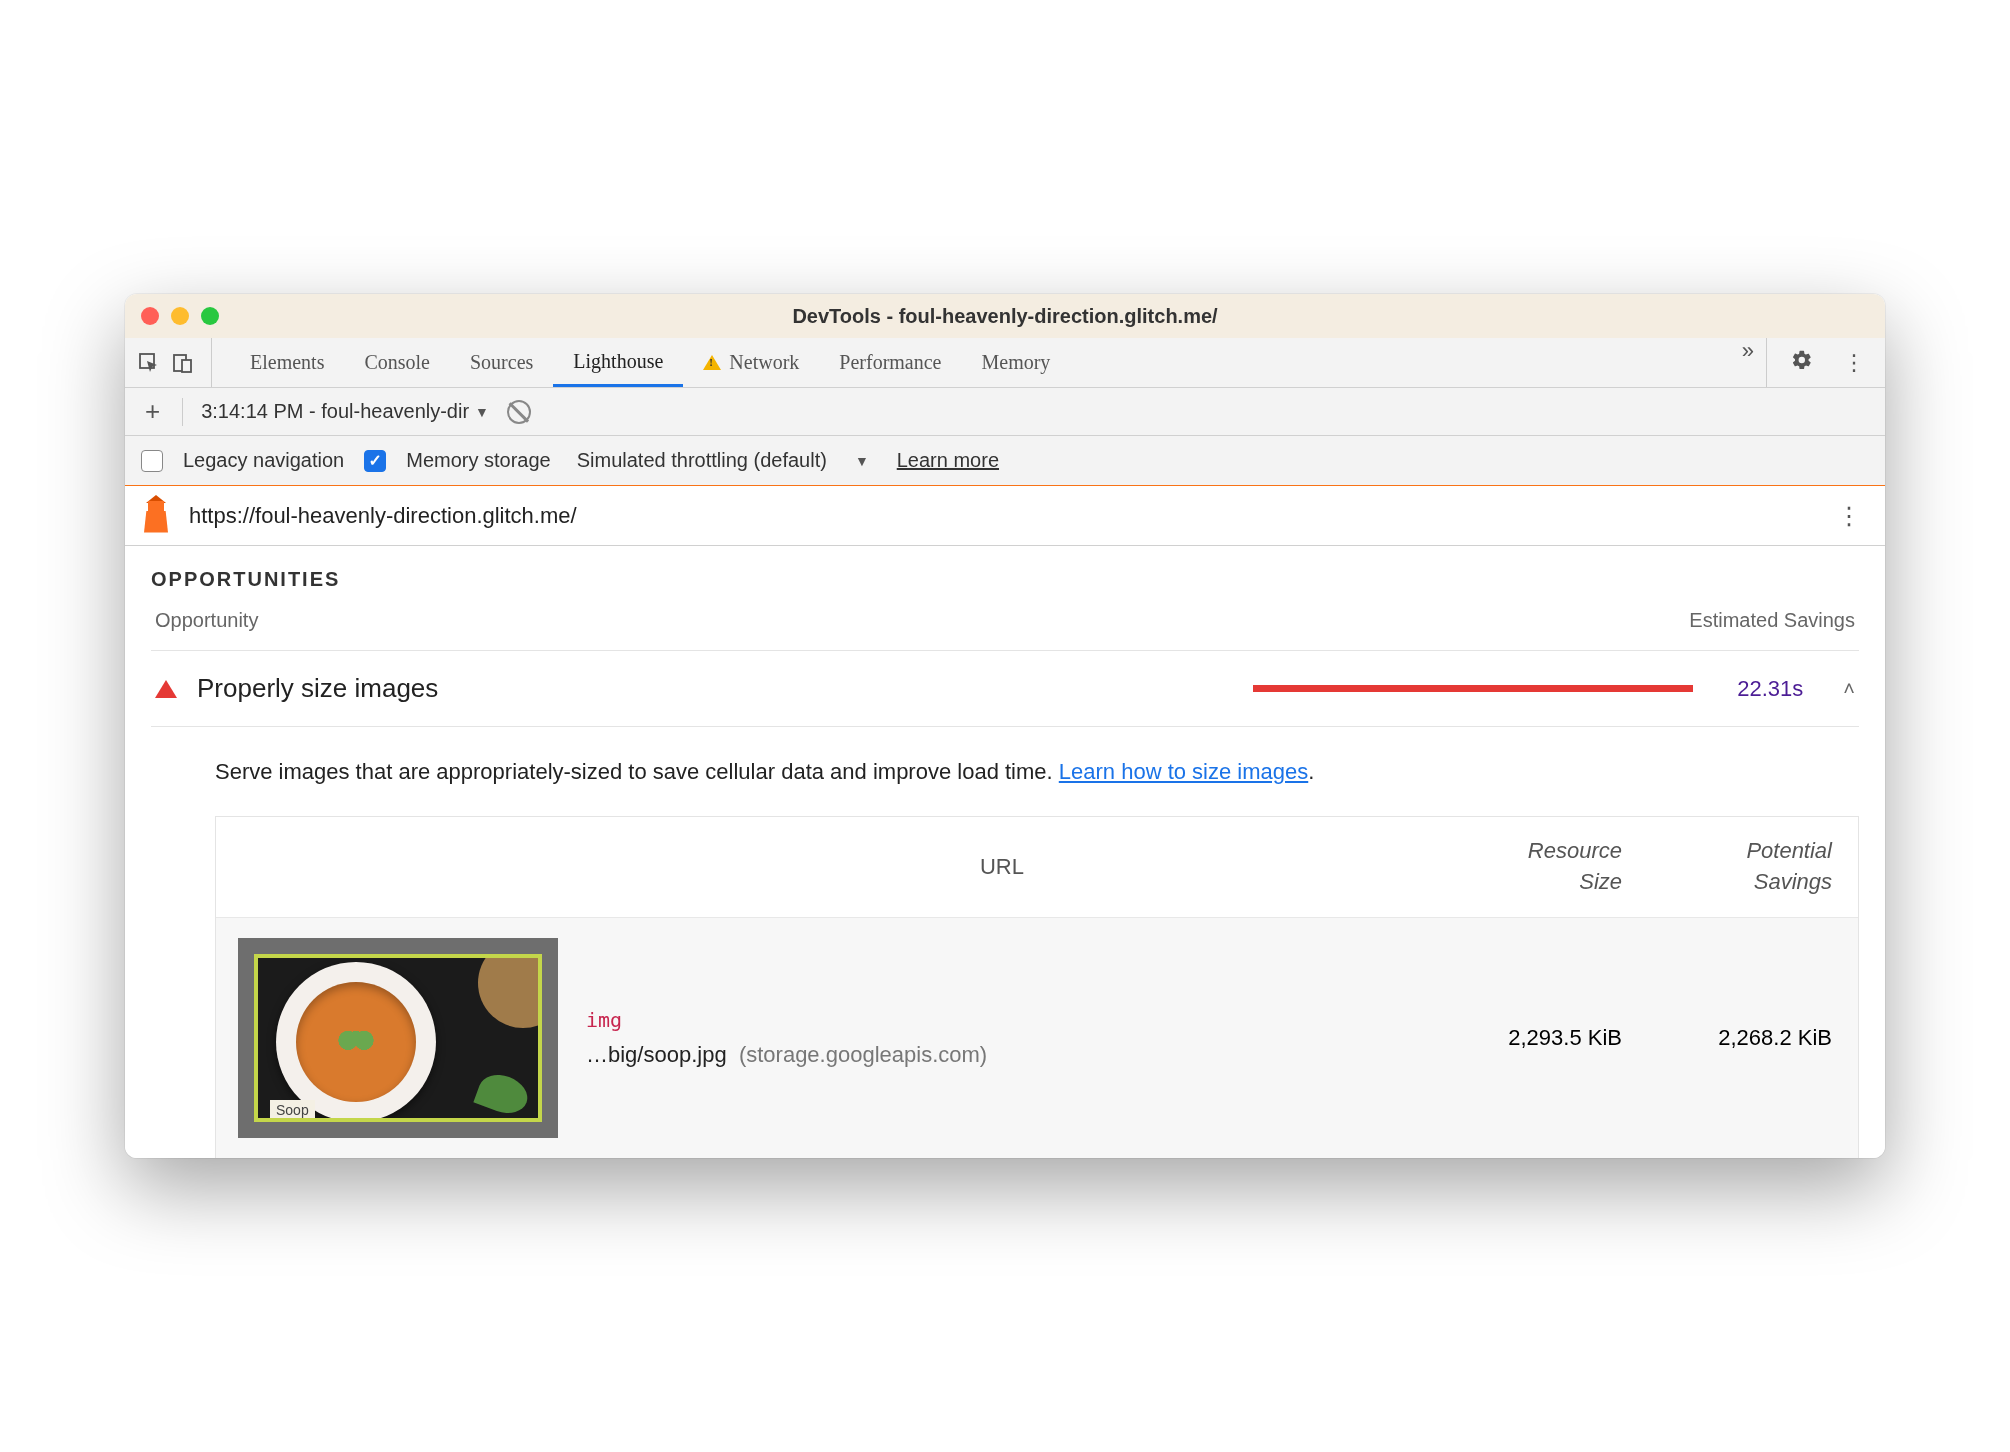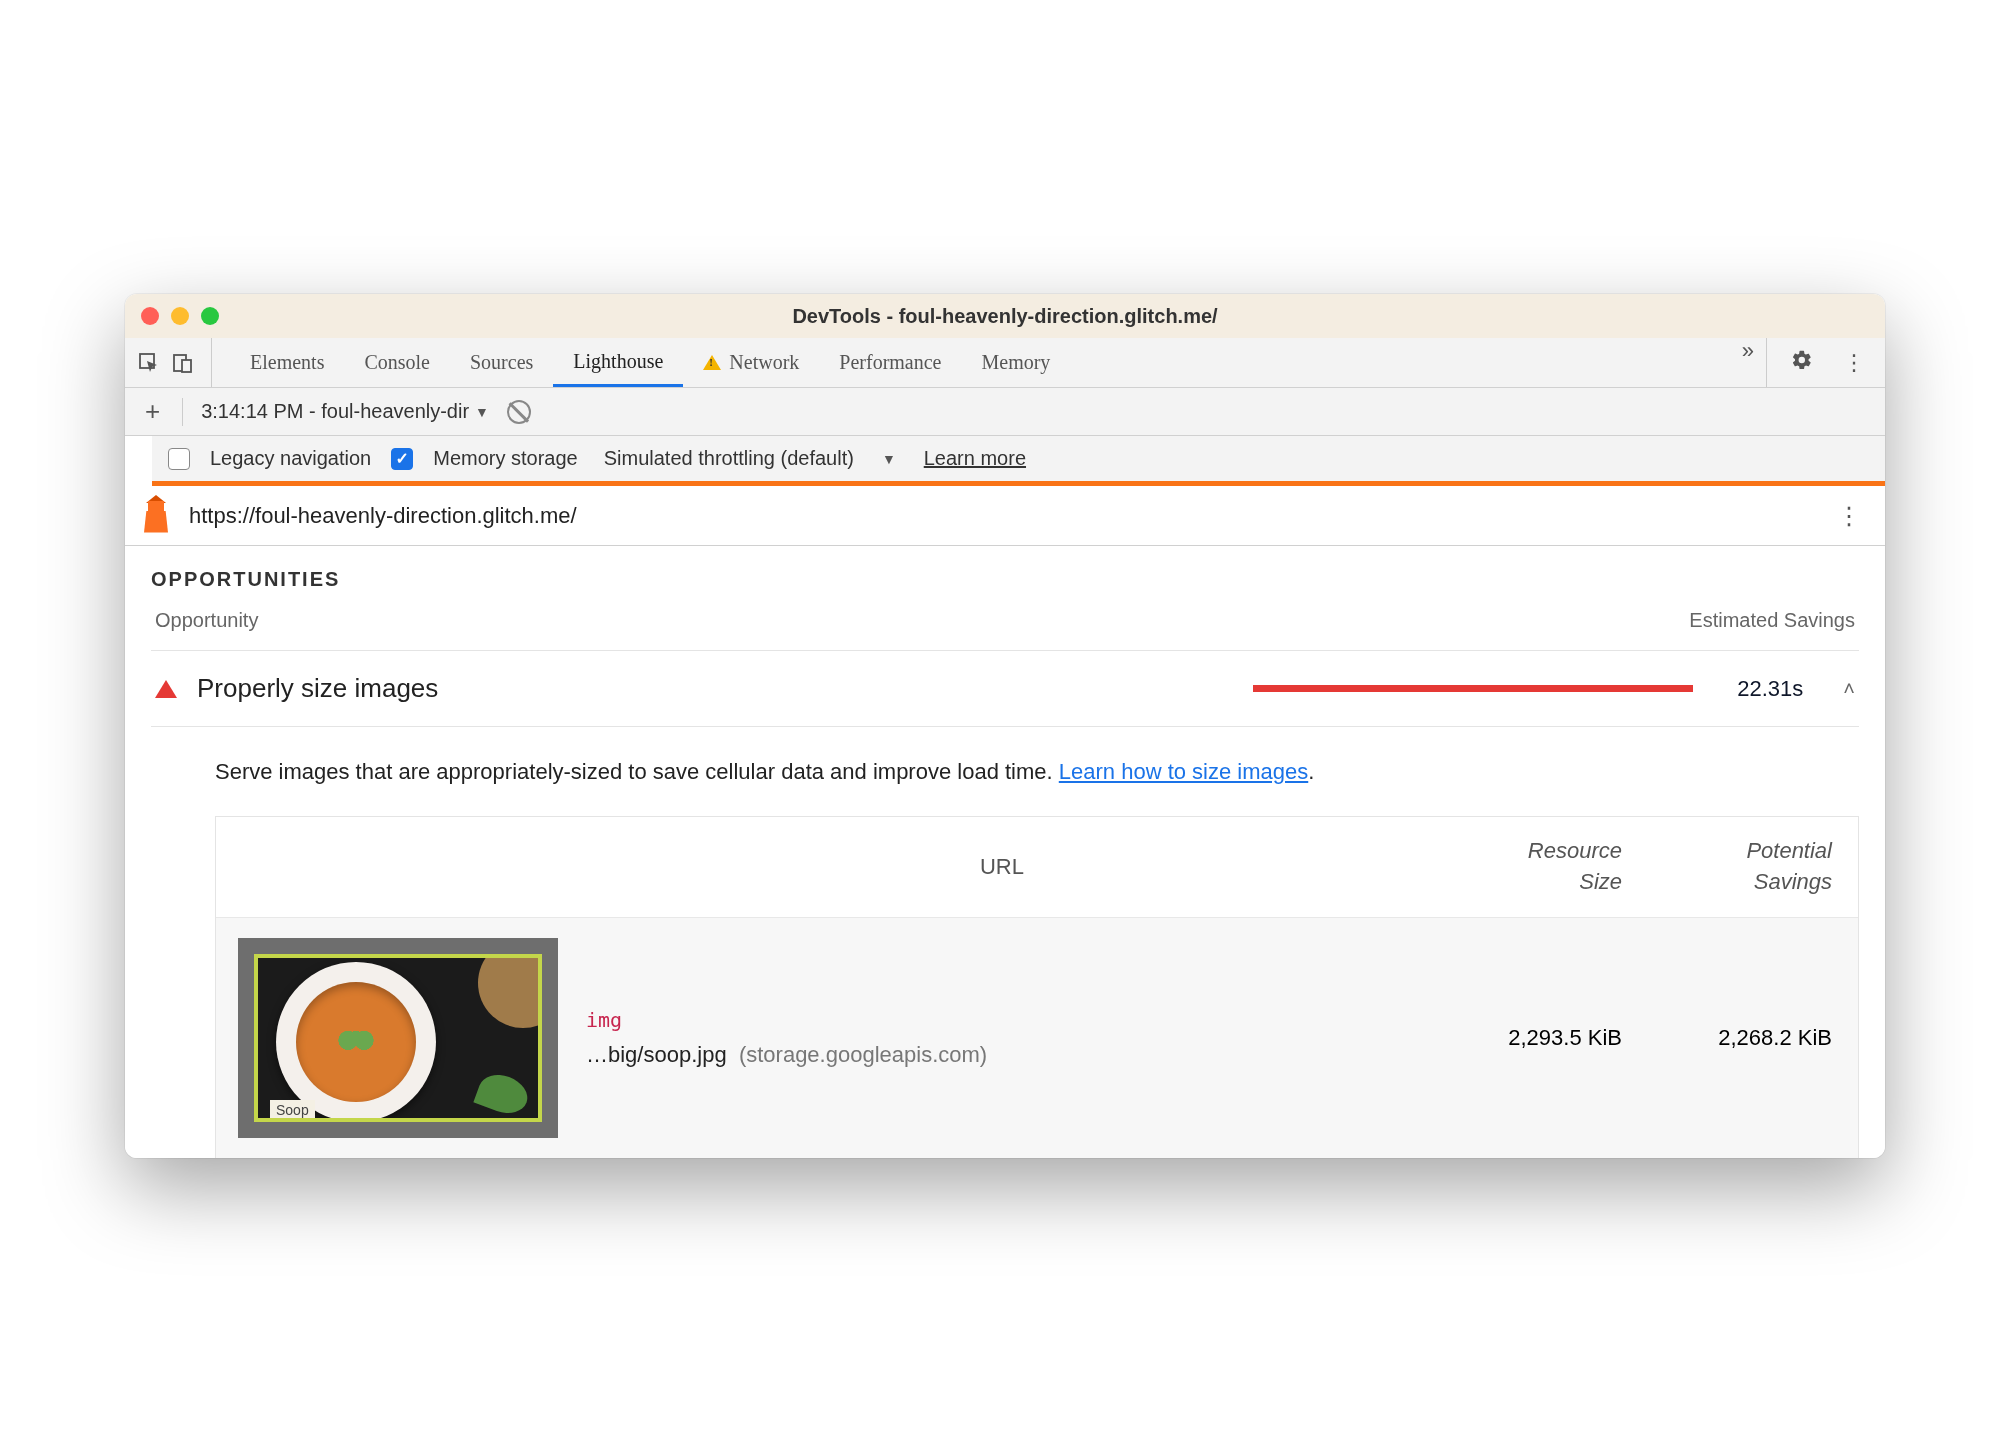--- a/index.html
+++ b/index.html
@@ -69,22 +69,22 @@
   .plus { font-size:26px; color:#555; cursor:pointer; padding:0 4px; }
   .sep { width:1px; height:28px; background:#ccc; }
   .report-sel { display:flex; align-items:center; gap:6px; font-size:20px; color:#333; }
   .dd { font-size:14px; color:#555; }
   .noentry {
     width:24px;height:24px;border:2.5px solid #888;border-radius:50%;position:relative;
   }
   .noentry::after{content:"";position:absolute;width:26px;height:2.5px;background:#888;top:9px;left:-3px;transform:rotate(45deg);}
   
   .optrow {
-    height: 50px; background:#f3f3f3; border-bottom:5px solid #f97316;
-    display:flex; align-items:center; padding:0 16px; gap:20px; font-size:20px; color:#333;margin-left:27px;
+    height: 50px; background:#f3f3f3; border-bottom:1px solid #f97316;
+    display:flex; align-items:center; padding:0 16px; gap:20px; font-size:20px; color:#333;
   }
   .chk { width:22px; height:22px; border:1.5px solid #888; border-radius:4px; display:inline-flex; align-items:center; justify-content:center; background:#fff; }
   .chk.checked { background:#1a73e8; border-color:#1a73e8; color:#fff; font-size:16px; font-weight:700; }
   .lm { text-decoration: underline; cursor:pointer; color:#333; }
   
   .urlrow {
     height:60px; background:#fff; border-bottom:1px solid #d0d0d0;
     display:flex; align-items:center; padding:0 16px; gap:18px;
   }
   .lh-logo { width:30px; height:34px; position:relative; }
@@ -99,21 +99,21 @@
   .sec-title { font-size:20px; letter-spacing:2px; color:#333; font-weight:600; margin-bottom:10px; }
   .colhead { display:flex; justify-content:space-between; font-size:20px; color:#666; padding:8px 4px 18px 4px; }
   .audit {
     border-top:1px solid #e4e4e4; border-bottom:1px solid #e4e4e4;
     display:flex; align-items:center; padding:22px 4px; gap:20px;
   }
   .red-tri { width:0;height:0;border-left:11px solid transparent;border-right:11px solid transparent;border-bottom:18px solid #e53935; }
   .audit-label { font-size:26px; color:#222; flex:0 0 auto; }
   .sparkline { flex:1; display:flex; justify-content:flex-end; padding-right:24px; }
   .bar { width:440px; height:7px; background:#e53935; }
-  .savings { font-size:22px; color:#0f172a; font-weight:500; }
+  .savings { font-size:22px; color:#4c1d95; font-weight:500; }
   .chev-up { color:#666; font-size:20px; padding-left:20px; cursor:pointer; }
   .desc { font-size:22px; color:#222; padding:28px 4px 28px 64px; line-height:1.5; }
   .desc a { color:#1a73e8; text-decoration:underline; cursor:pointer; }
   
   .tbl { margin: 0 0 0 64px; border:1px solid #e4e4e4; border-bottom:none; }
   .trow { display:flex; align-items:center; }
   .trow.head { height:100px; font-size:20px; color:#555; }
   .trow.body { background:#f7f7f7; border-top:1px solid #e8e8e8; padding:20px 0; }
   .c-thumb { width:370px; padding-left:22px; }
   .c-url { flex:1; font-size:22px; }

